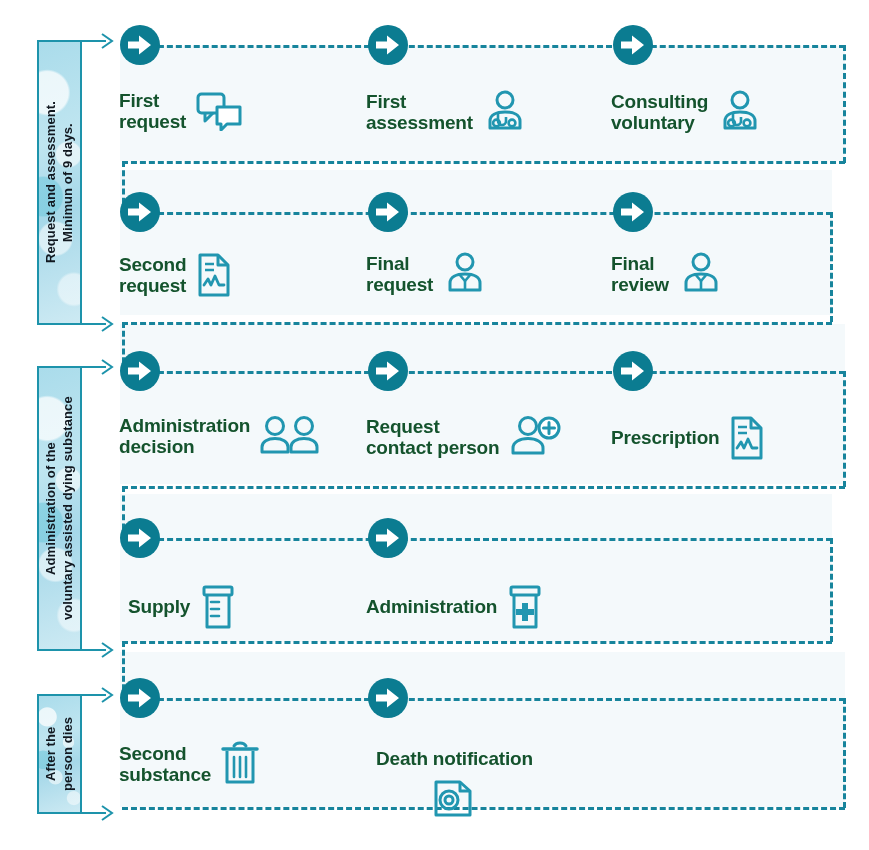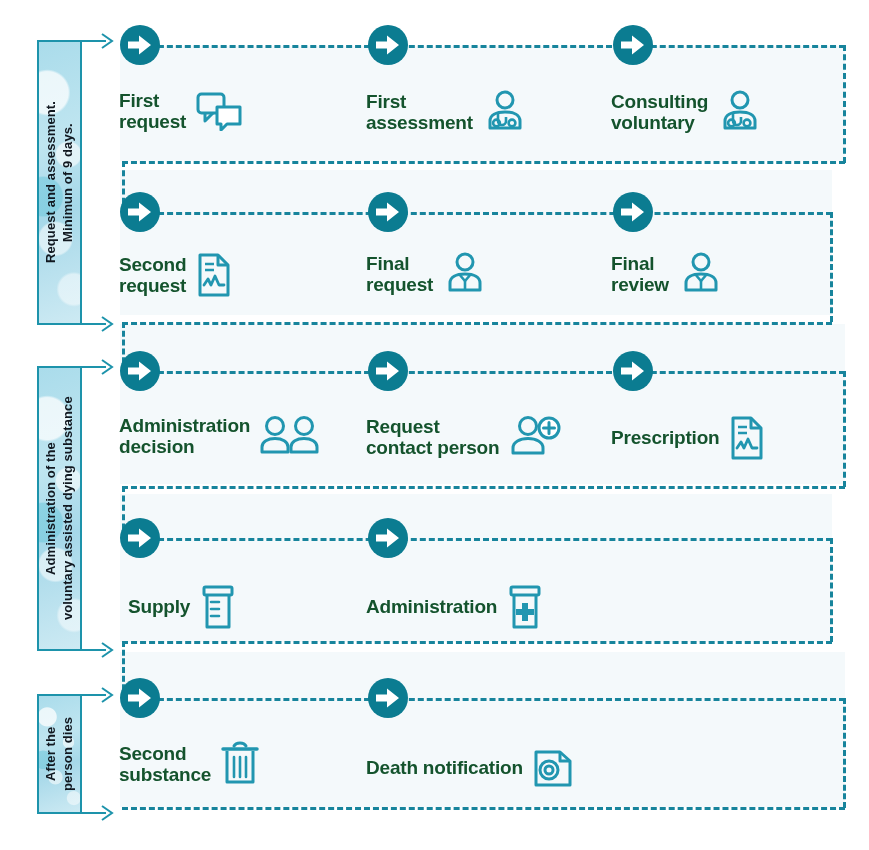--- a/index.html
+++ b/index.html
@@ -380,21 +380,21 @@
     <span class="step-icon">
       <svg width="40" height="48" viewBox="0 0 40 48">
         <path d="M14 6 q1.5 -3 6 -3 t6 3" fill="none" stroke="#2196b0" stroke-width="3" stroke-linecap="round"></path>
         <path d="M3 9 h34" stroke="#2196b0" stroke-width="3.5" stroke-linecap="round"></path>
         <path d="M7 11 v31 h26 v-31" fill="none" stroke="#2196b0" stroke-width="3" stroke-linejoin="round"></path>
         <path d="M14 17 v20 M20 17 v20 M26 17 v20" stroke="#2196b0" stroke-width="2.6" stroke-linecap="round"></path>
       </svg>
     </span>
   </div>
 
-  <div class="step" style="left:366px;top:748px;">
+  <div class="step" style="left:376px;top:748px;flex-direction:column;">
     <span class="step-text">Death notification</span>
     <span class="step-icon">
       <svg width="44" height="40" viewBox="0 0 44 40">
         <path d="M4 4 h24 l10 9 v24 h-34 z" fill="none" stroke="#2196b0" stroke-width="3" stroke-linejoin="round"></path>
         <path d="M28 4 v9 h10" fill="none" stroke="#2196b0" stroke-width="3" stroke-linejoin="round"></path>
         <circle cx="17" cy="22" r="9" fill="none" stroke="#2196b0" stroke-width="3"></circle>
         <circle cx="17" cy="22" r="4" fill="none" stroke="#2196b0" stroke-width="3"></circle>
       </svg>
     </span>
   </div>

